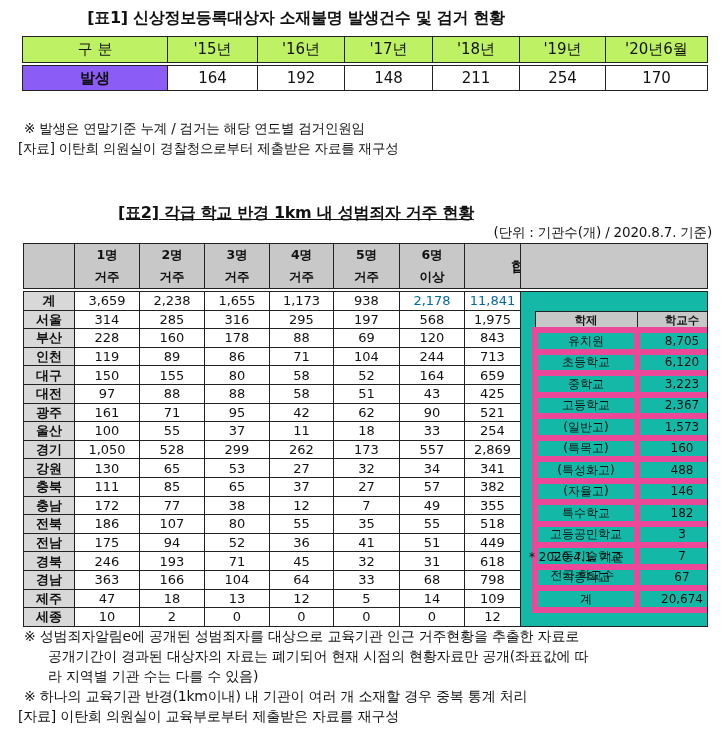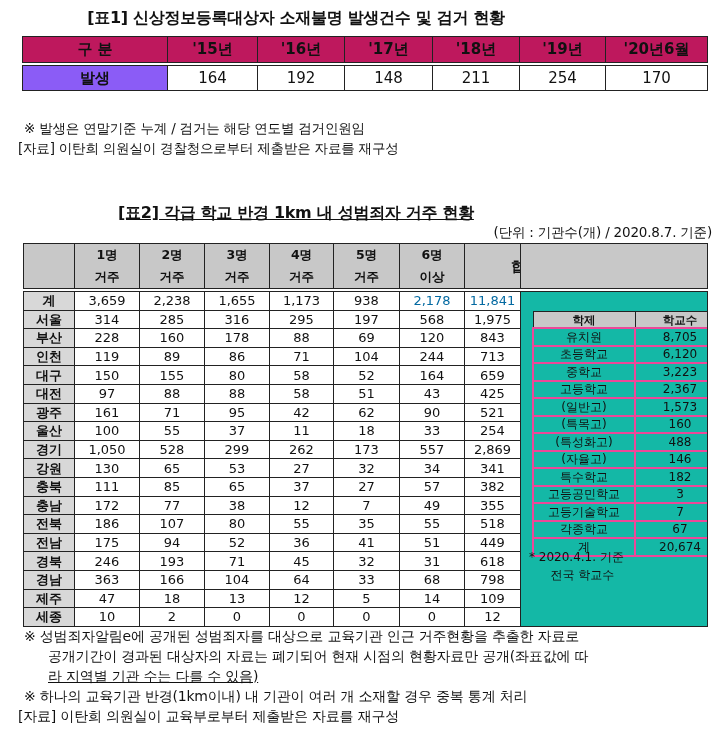--- a/index.html
+++ b/index.html
@@ -4,36 +4,36 @@
 <style>
   html, body { margin:0; padding:0; background:#fff; }
   body { width:726px; height:735px; position:relative; overflow:hidden;
          font-family:"DejaVu Sans","Liberation Sans",sans-serif; color:#111; }
   .title { position:absolute; left:0; width:592px; text-align:center;
            font-weight:bold; font-size:16px; letter-spacing:-0.3px; }
   table { border-collapse:collapse; position:absolute; table-layout:fixed; }
   td, th { border:1px solid #222; text-align:center; padding:0; overflow:hidden; white-space:nowrap; }
   
   #t1 { left:22px; top:36px; width:685px; font-size:15px; }
-  #t1 th { background:#be185d; height:25px; font-weight:bold; }
+  #t1 th { background:#bef264; height:25px; font-weight:normal; }
   #t1 tr.hdr th { border-bottom:4px double #222; }
   #t1 td { height:24px; }
   #t1 td.rowh { background:#8b5cf6; font-weight:bold; }
   .note { position:absolute; left:0; font-size:13.5px; white-space:nowrap; letter-spacing:-0.2px; }
   
   #t2 { left:23px; top:243px; width:684px; font-size:13px; }
   #t2 th { background:#c8c8c8; font-weight:bold; height:44px; line-height:22px; font-size:12.5px; }
   #t2 tr.hdr th { border-bottom:4px double #222; }
   #t2 td { height:17.6px; line-height:17px; }
   #t2 td.rowh { background:#d8d8d8; font-weight:bold; }
   #t2 td.red { color:#0369a1; }
   #t2 td.side { vertical-align:top; padding:0; position:relative; background:#14b8a6; }
   #t3 { position:absolute; left:11px; top:19px; width:192px; font-size:12px; }
   #t3 th { background:#c8c8c8; height:15px; line-height:14px; font-weight:bold; font-size:11.5px; }
-  #t3 td { height:15.5px; line-height:14px; border:2px solid #ec4899; }
+  #t3 td { height:15.5px; line-height:14px; border:6px solid #ec4899; }
   .sidenote { position:absolute; left:8px; top:256px; font-size:12px; line-height:18px; white-space:nowrap; }
 </style>
 </head>
 <body>
 
 <div class="title" style="top:8px;">[표1] 신상정보등록대상자 소재불명 발생건수 및 검거 현황</div>
 
 <table id="t1">
   <colgroup>
     <col style="width:145px">
@@ -346,15 +346,15 @@
         <td>0</td>
         <td>0</td>
         <td>0</td>
         <td>12</td>
       </tr>
     </tbody>
 </table>
 
 <div class="note" style="top:628px; left:24px; font-size:14px;">※ 성범죄자알림e에 공개된 성범죄자를 대상으로 교육기관 인근 거주현황을 추출한 자료로</div>
 <div class="note" style="top:648px; left:48px; font-size:14px;">공개기간이 경과된 대상자의 자료는 폐기되어 현재 시점의 현황자료만 공개(좌표값에 따</div>
-<div class="note" style="top:668px; left:48px; font-size:14px;text-decoration:underline;">라 지역별 기관 수는 다를 수 있음)</div>
+<div class="note" style="top:668px; left:48px; font-size:14px;">라 지역별 기관 수는 다를 수 있음)</div>
 <div class="note" style="top:688px; left:24px; font-size:14px;">※ 하나의 교육기관 반경(1km이내) 내 기관이 여러 개 소재할 경우 중복 통계 처리</div>
 <div class="note" style="top:708px; left:18px; font-size:14px;">[자료] 이탄희 의원실이 교육부로부터 제출받은 자료를 재구성</div>
 
 </body></html>

